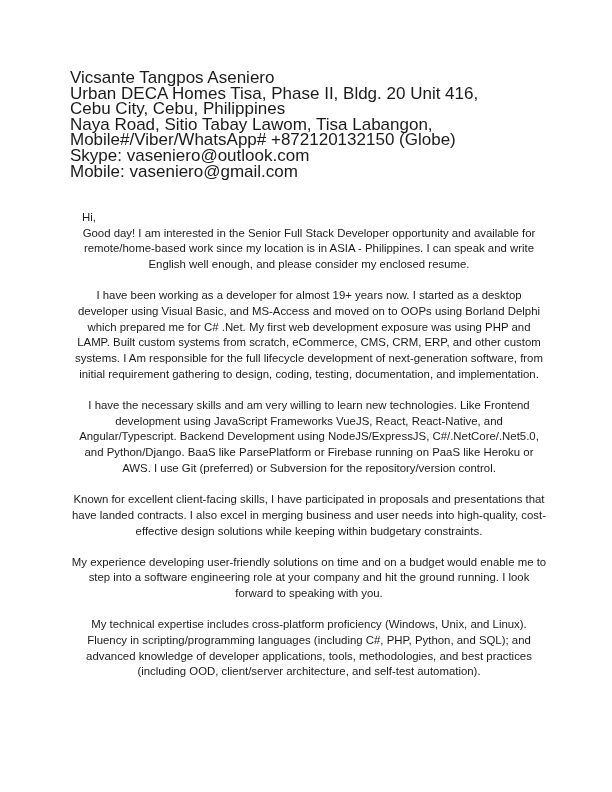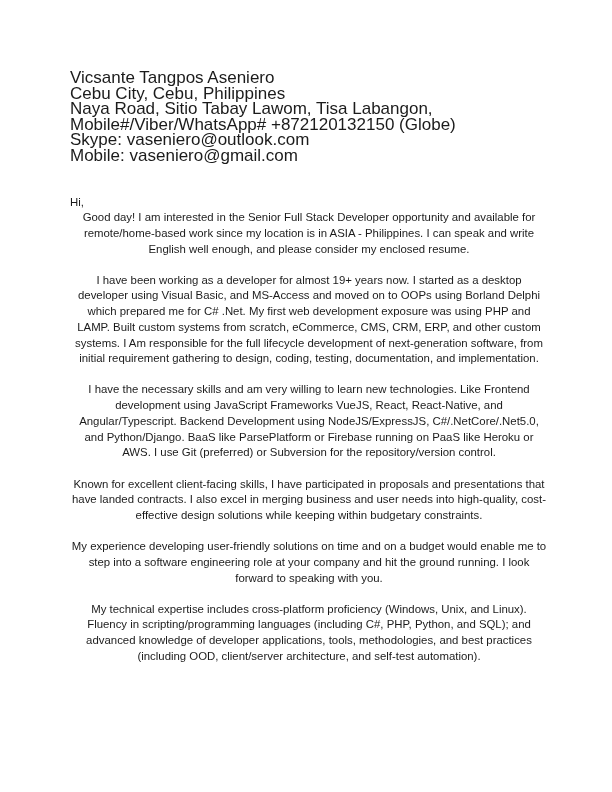--- a/index.html
+++ b/index.html
@@ -31,39 +31,41 @@
   }
   .contact-line {
     font-size: 17px;
     line-height: 15.6px;
     white-space: pre;
   }
   .salutation {
     font-size: 11.4px;
     line-height: 15.6px;
     margin-top: 31px;
+    margin-left: 12px;
   }
   .para {
     font-size: 11.4px;
     line-height: 15.7px;
     margin-top: 15.5px;
     text-align: center;
   }
   .para:first-of-type {
     margin-top: 0;
   }
 </style>
 </head>
 <body>
 
 <div class="page">
   <div class="doc-body">
 
     <div class="contact-block">
       <div class="contact-line">Vicsante Tangpos Aseniero</div>
+      <div class="contact-line">Urban DECA Homes Tisa, Phase II, Bldg. 20 Unit 416,</div>
       <div class="contact-line">Cebu City, Cebu, Philippines</div>
       <div class="contact-line">Naya Road, Sitio Tabay Lawom, Tisa Labangon,</div>
       <div class="contact-line">Mobile#/Viber/WhatsApp# +872120132150 (Globe)</div>
       <div class="contact-line">Skype: vaseniero@outlook.com</div>
       <div class="contact-line">Mobile: vaseniero@gmail.com</div>
     </div>
 
     <div class="salutation">Hi,</div>
 
     <p class="para">Good day! I am interested in the Senior Full Stack Developer opportunity and available for remote/home-based work since my location is in ASIA - Philippines. I can speak and write English well enough, and please consider my enclosed resume.</p>

